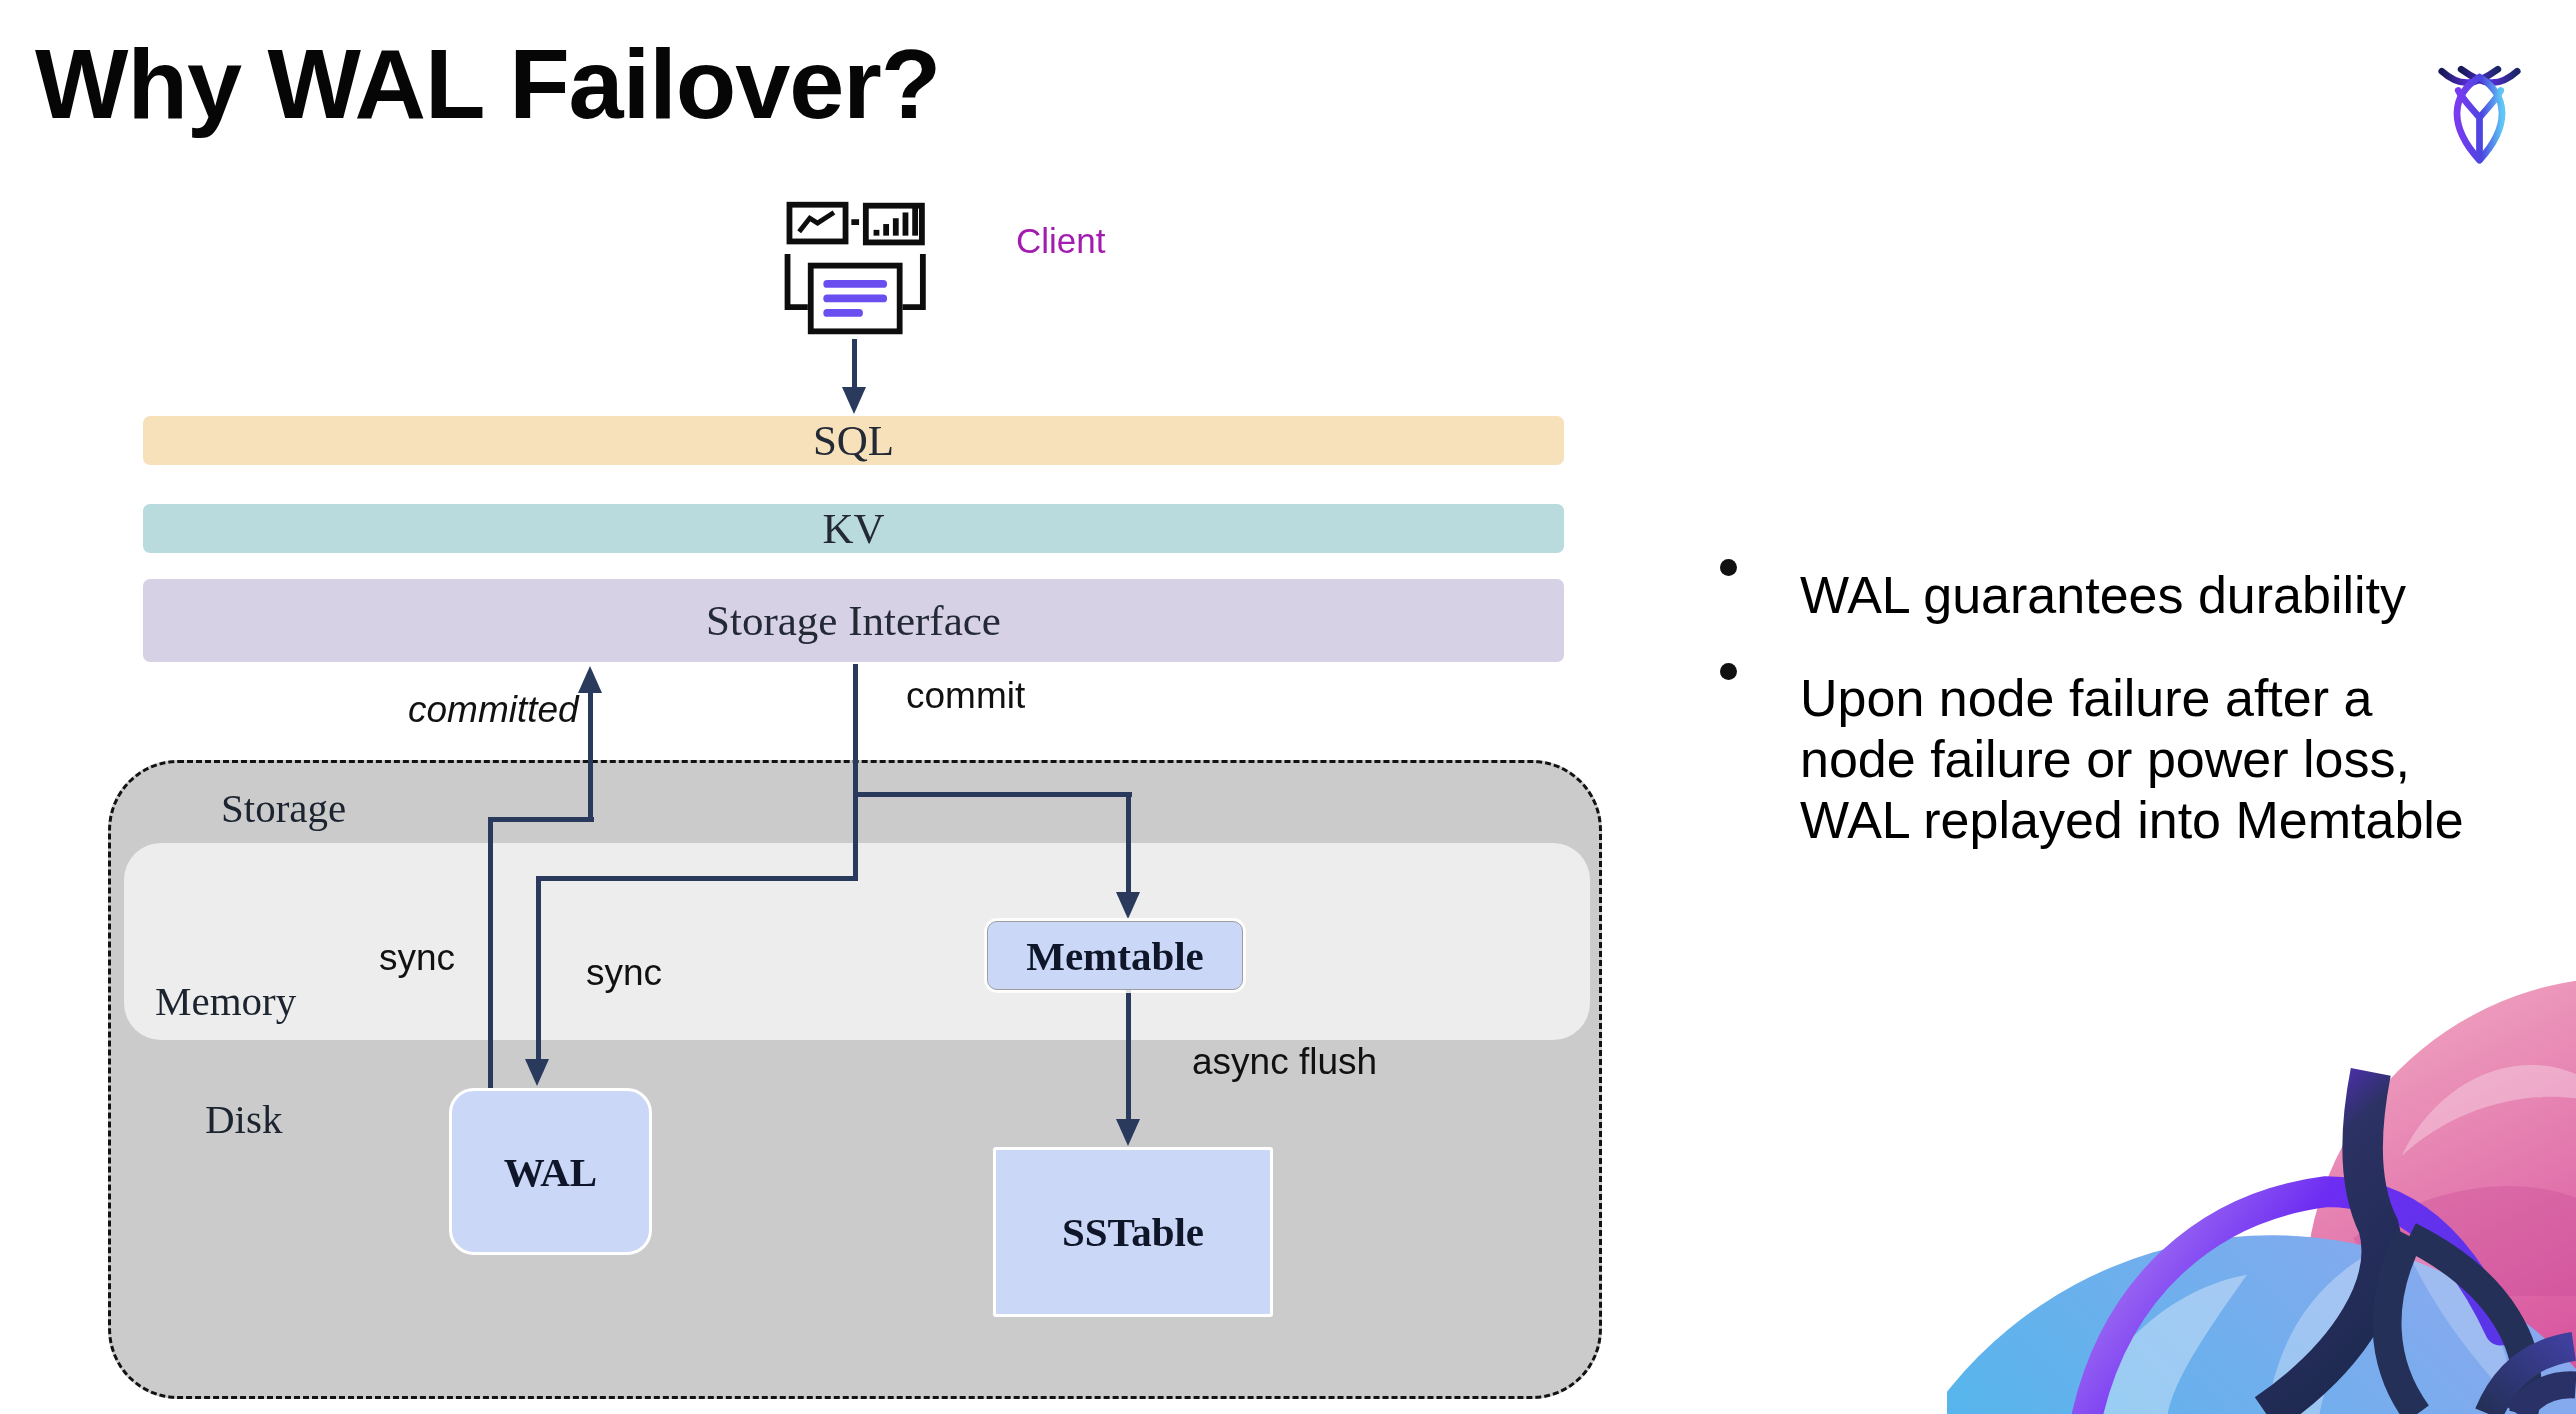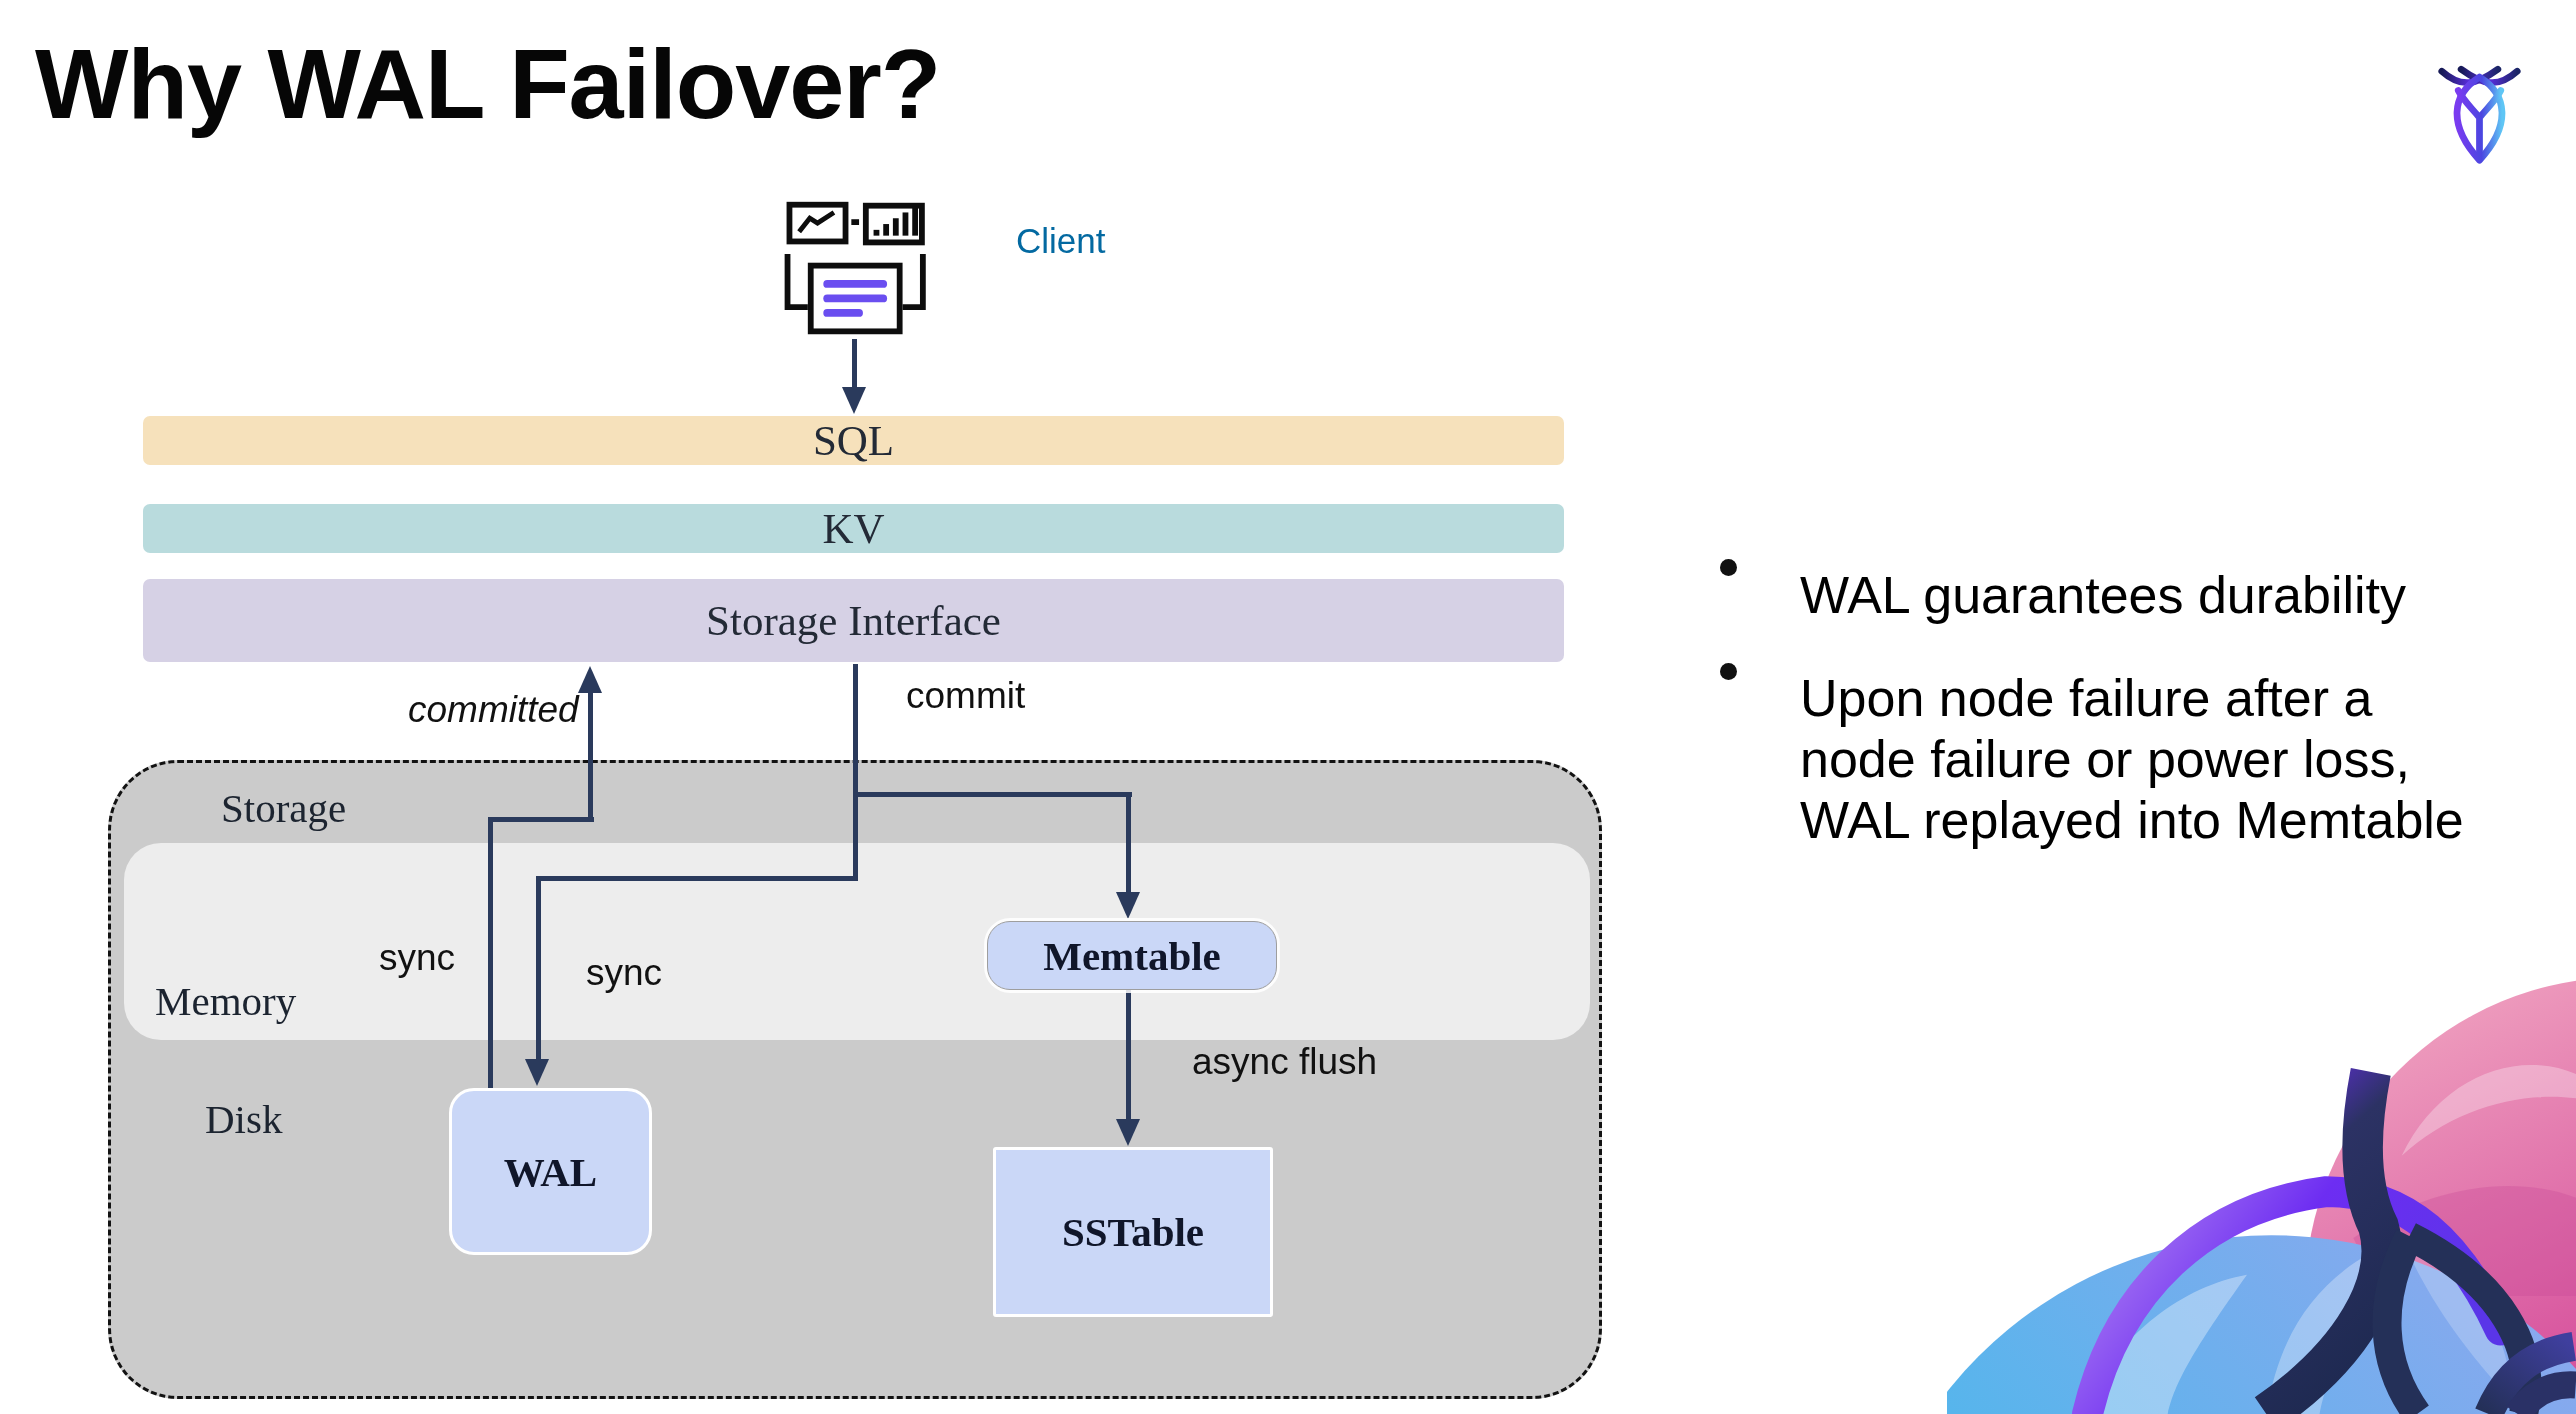--- a/index.html
+++ b/index.html
@@ -24,38 +24,38 @@
   .memory-band{left:124px;top:843px;width:1466px;height:197px;background:#ededed;border-radius:37px;}
   .zone-label{font-family:"Liberation Serif",serif;font-size:41px;color:#1c2430;}
   .lbl-pebble{left:221px;top:784px;}
   .lbl-memory{left:155px;top:977px;}
   .lbl-disk{left:205px;top:1095px;}
 
   
   .node{background:#cad7f7;display:flex;align-items:center;justify-content:center;
         font-family:"Liberation Serif",serif;font-weight:700;color:#10162a;box-sizing:border-box;}
   .node-wal{left:449px;top:1088px;width:203px;height:167px;border:3.9px solid #fff;border-radius:25px;font-size:41px;}
-  .node-memtable{left:987px;top:921px;width:290px;height:69px;border:1.9px solid #9e9e9e;border-radius:23px;
+  .node-memtable{left:987px;top:921px;width:256px;height:69px;border:1.9px solid #9e9e9e;border-radius:10px;
                  font-size:41px;box-shadow:0 0 0 2.9px rgba(255,255,255,.85);}
   .node-sstable{left:993px;top:1147px;width:280px;height:170px;border:3.9px solid #fff;border-radius:3px;font-size:41px;}
 
   
   .edge{background:#2a3a5c;}
   .arrowhead{width:0;height:0;}
   .ah-down{border-left:12.6px solid transparent;border-right:12.6px solid transparent;border-top:27px solid #2a3a5c;}
   .ah-up{border-left:12.6px solid transparent;border-right:12.6px solid transparent;border-bottom:27px solid #2a3a5c;}
 
   .edge-label{font-family:"Liberation Sans",sans-serif;font-size:37px;color:#111;}
 
   
   .bullet-dot{width:17.4px;height:17.4px;border-radius:50%;background:#111;}
   .bullet-text{font-family:"Liberation Sans",sans-serif;font-size:52px;line-height:61px;color:#000000;margin-top:20px;}
 
   
-  .client-label{font-family:"Liberation Sans",sans-serif;font-size:35px;color:#0369a1;}
+  .client-label{font-family:"Liberation Sans",sans-serif;font-size:35px;color:#a21caf;}
 </style>
 </head>
 <body>
 
 <div class="slide">
 
   <div class="abs title">Why WAL Failover?</div>
 
   <svg class="abs" style="left:2434px;top:50px;" width="91" height="114" viewBox="0 0 94 118">
     <defs>

